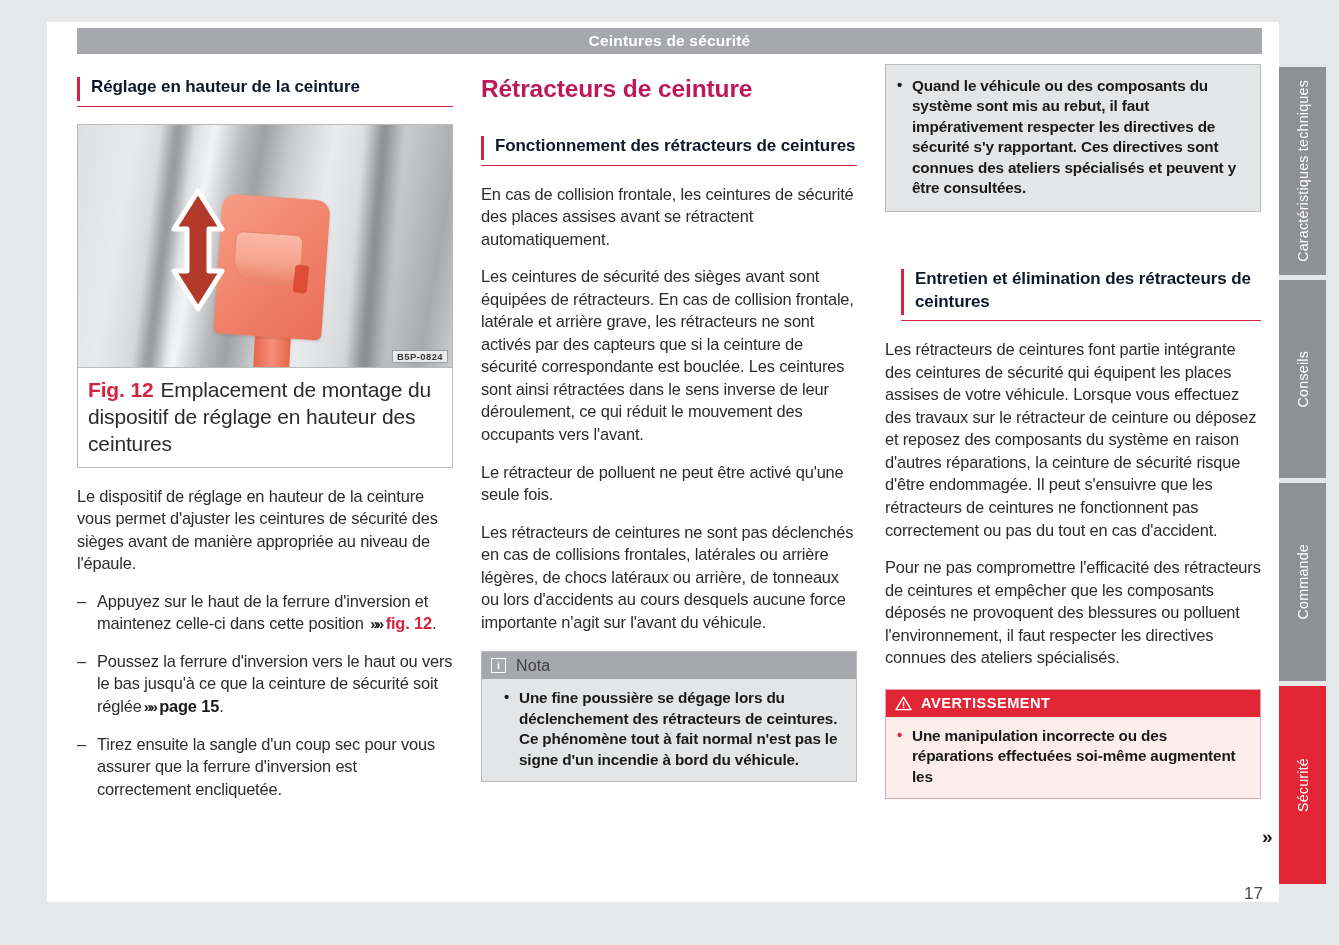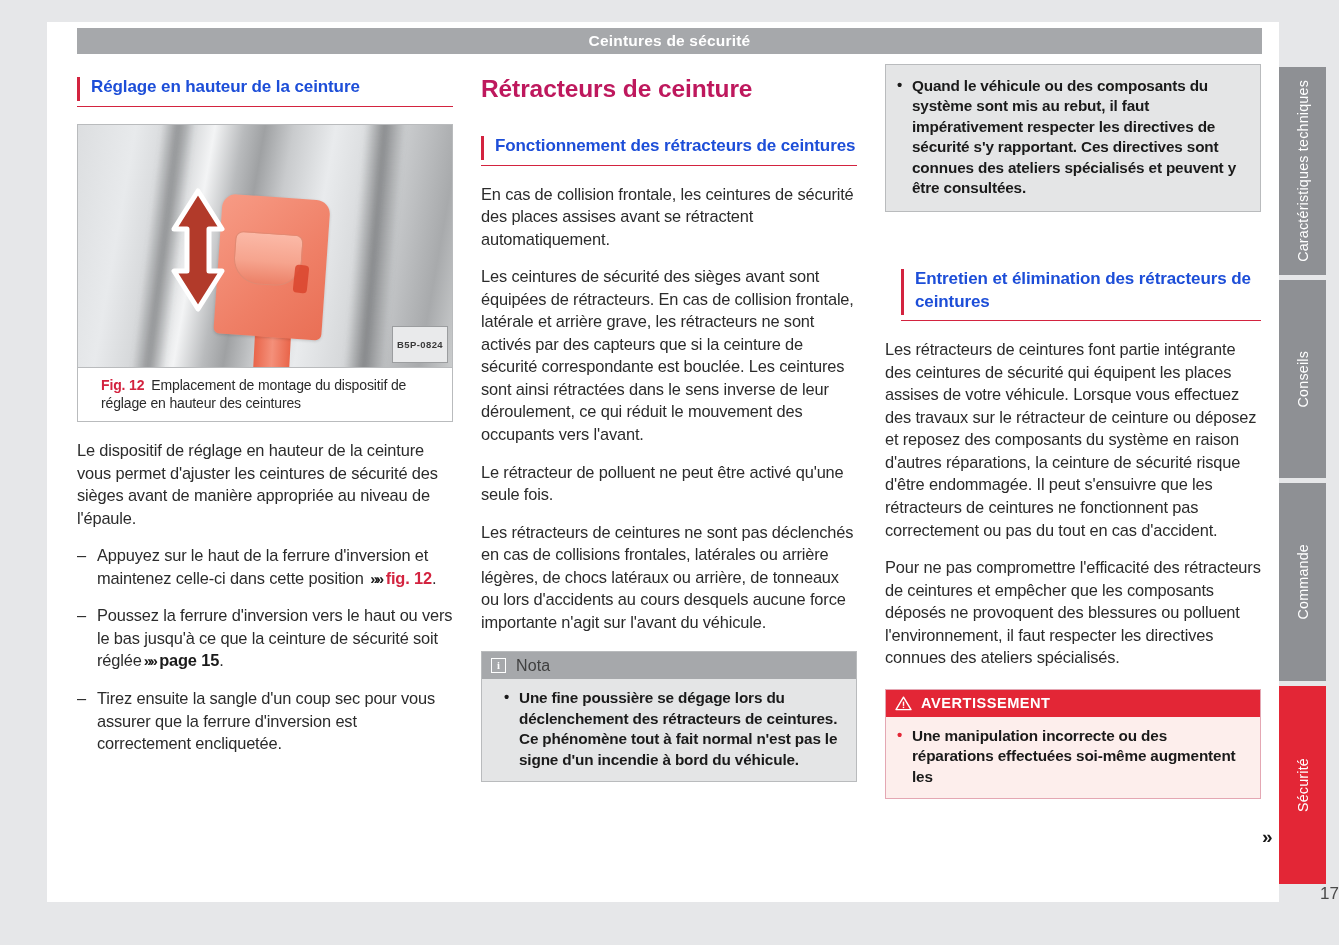--- a/index.html
+++ b/index.html
@@ -78,21 +78,21 @@
     content: "";
     position: absolute;
     left: 0;
     top: 1px;
     bottom: 5px;
     width: 3px;
     background: #d3233f;
   }
   .section-heading .heading-text {
     display: block;
-    color: #1d4ed8;
+    color: #0f172a;
     font-size: 17px;
     font-weight: bold;
     line-height: 1.33;
     letter-spacing: -0.1px;
   }
 
   
   p.body-text {
     color: #2b2b2b;
     font-size: 16.4px;
@@ -216,30 +216,30 @@
   }
   .figure-code {
     position: absolute;
     right: 4px; bottom: 4px;
     background: #e9eaeb;
     border: 1px solid #9b9d9f;
     color: #3a3a3a;
     font-size: 9.5px;
     font-weight: bold;
     letter-spacing: 0.4px;
-    padding: 12px 4px;
+    padding: 0 4px;
     font-family: "Liberation Sans", sans-serif;
   }
 
   .figure-caption {
     width: 376px;
     border: 1px solid #b9bbbd;
-    padding: 8px 10px 9px 23px;
+    padding: 8px 10px 9px 10px;
     color: #2b2b2b;
-    font-size: 14px;
+    font-size: 21px;
     line-height: 1.3;
     letter-spacing: -0.15px;
   }
   .figure-caption .fig-label {
     color: #d3233f;
     font-weight: bold;
     margin-right: 7px;
   }
 
   
@@ -336,21 +336,21 @@
     top: 826px;
     color: #1a1a1a;
     font-size: 19px;
     font-weight: bold;
     letter-spacing: -3px;
   }
 
   
   #page-number {
     position: absolute;
-    left: 1320px;
+    left: 1244px;
     top: 884px;
     color: #4a4a4a;
     font-size: 17px;
   }
 
   
   #tab-rail {
     position: absolute;
     left: 1279px;
     top: 67px;

